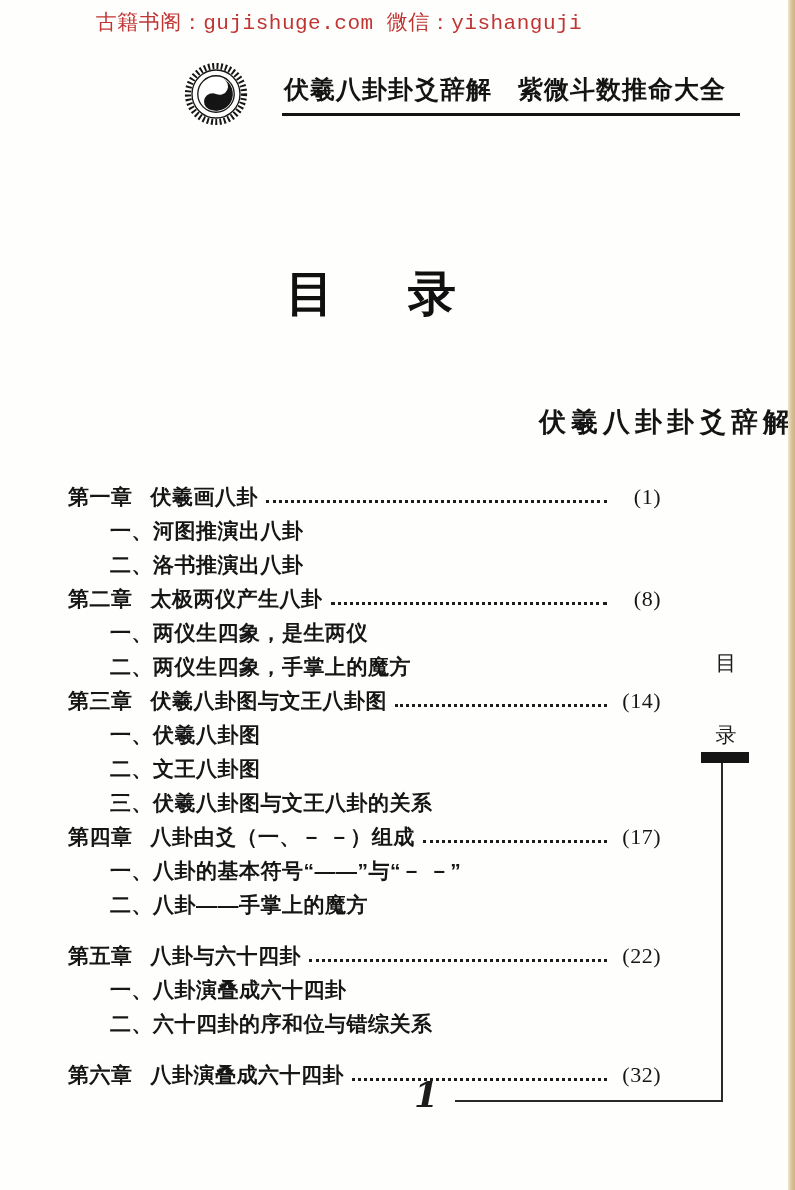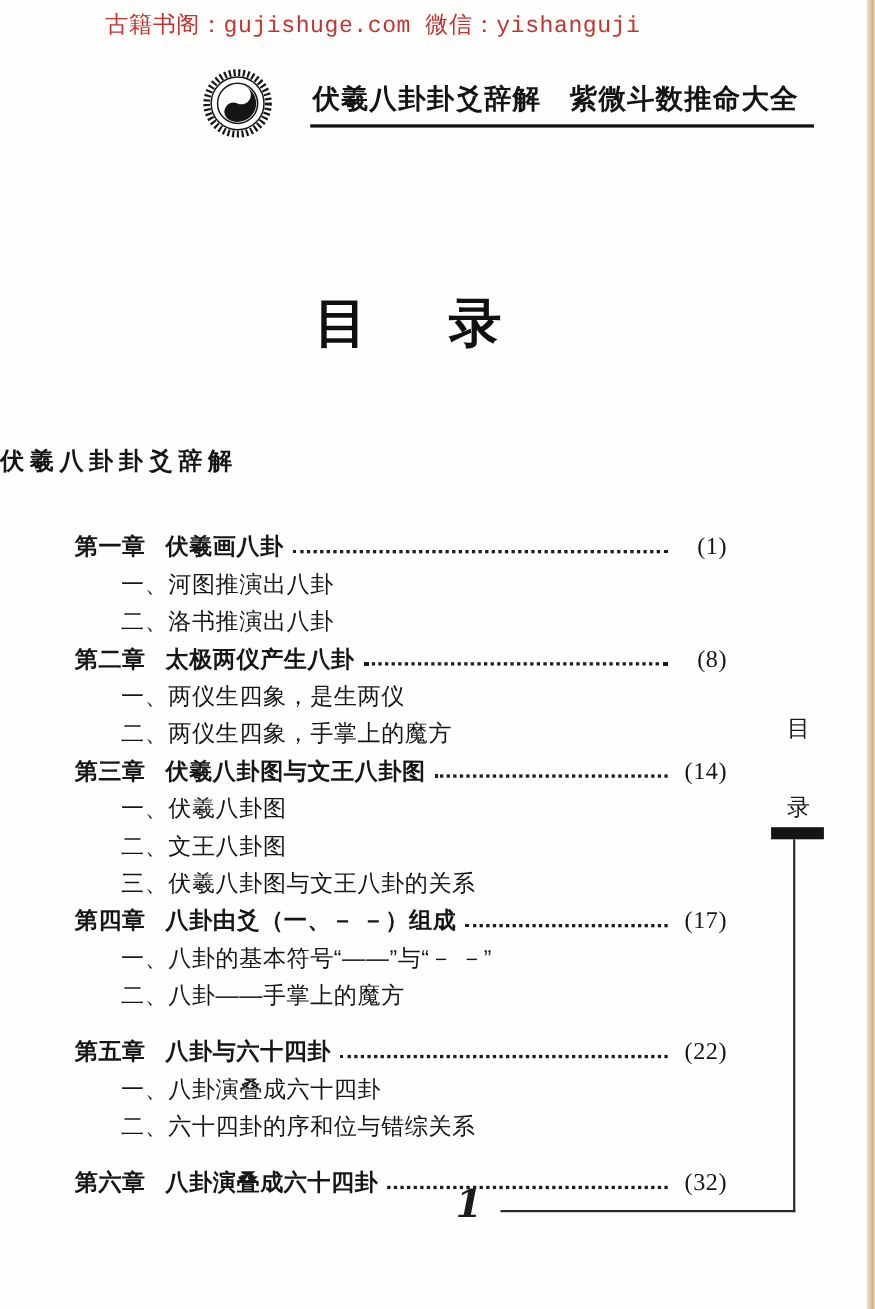--- a/index.html
+++ b/index.html
@@ -45,37 +45,37 @@
   
   .toc-title{
     position:absolute;top:262px;left:286px;
     display:flex;gap:74px;
     font-size:48px;font-weight:700;color:#101010;
   }
 
   
   .section-title{
     position:absolute;top:404px;left:0;width:795px;
-    text-align:left;
-    font-size:22px;font-weight:700;letter-spacing:5px;
+    text-align:right;
+    font-size:27px;font-weight:700;letter-spacing:5px;
     color:#141414;
   }
 
   
   .toc-list{
     position:absolute;top:480px;left:68px;right:134px;
   }
   .row{
     height:34px;display:flex;align-items:center;
     font-size:21px;white-space:nowrap;
   }
   .row.ch{font-weight:700;letter-spacing:.5px;}
   .row.gap{margin-top:17px;}
   .lbl{margin-right:18px;}
-  .sub{padding-left:42px;font-weight:400;letter-spacing:.5px;}
+  .sub{padding-left:42px;font-weight:700;letter-spacing:.5px;}
   .leader{flex:1;position:relative;align-self:stretch;min-width:30px;}
   .leader::after{
     content:"";position:absolute;left:8px;right:6px;top:58%;
     border-top:3px dotted #1d1d1d;
   }
   .pg{
     min-width:48px;text-align:right;
     font-family:"Liberation Serif","DejaVu Serif",serif;
     font-size:22px;font-weight:400;
   }

